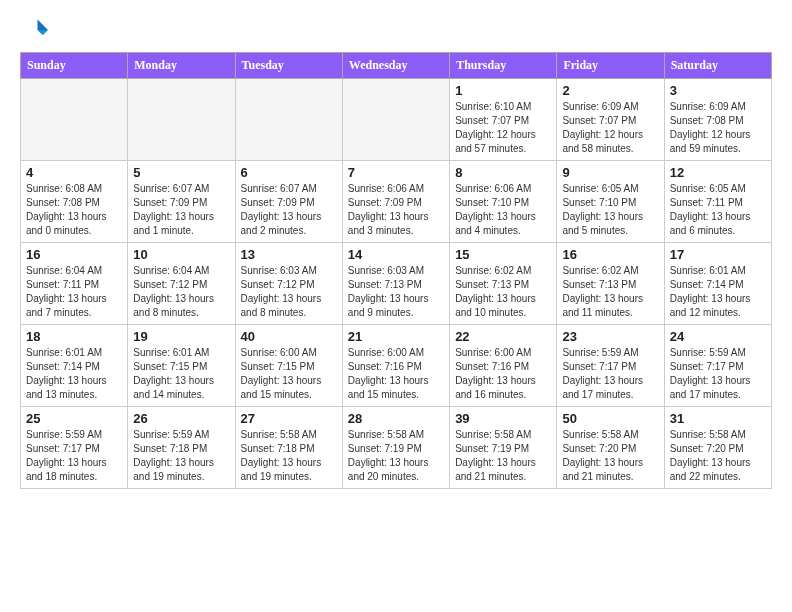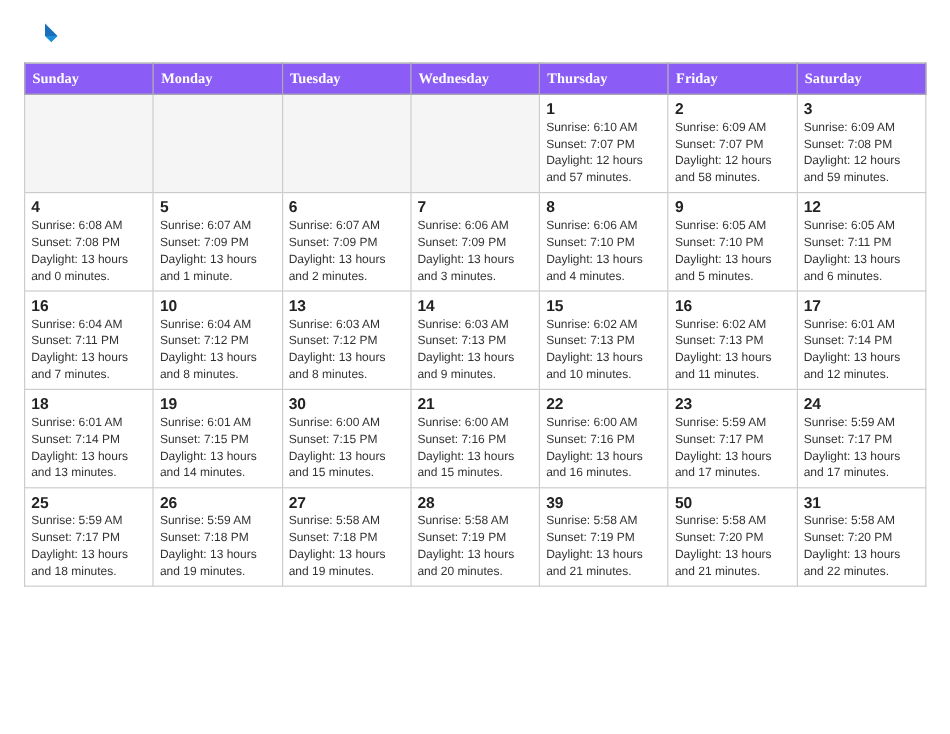--- a/index.html
+++ b/index.html
@@ -216,21 +216,21 @@
         <tr class="week-row">
           <td>
             <div class="day-num">18</div>
             <div class="day-info">Sunrise: 6:01 AM<br>Sunset: 7:14 PM<br>Daylight: 13 hours and 13 minutes.</div>
           </td>
           <td>
             <div class="day-num">19</div>
             <div class="day-info">Sunrise: 6:01 AM<br>Sunset: 7:15 PM<br>Daylight: 13 hours and 14 minutes.</div>
           </td>
           <td>
-            <div class="day-num">30</div>
+            <div class="day-num">40</div>
             <div class="day-info">Sunrise: 6:00 AM<br>Sunset: 7:15 PM<br>Daylight: 13 hours and 15 minutes.</div>
           </td>
           <td>
             <div class="day-num">21</div>
             <div class="day-info">Sunrise: 6:00 AM<br>Sunset: 7:16 PM<br>Daylight: 13 hours and 15 minutes.</div>
           </td>
           <td>
             <div class="day-num">22</div>
             <div class="day-info">Sunrise: 6:00 AM<br>Sunset: 7:16 PM<br>Daylight: 13 hours and 16 minutes.</div>
           </td>

